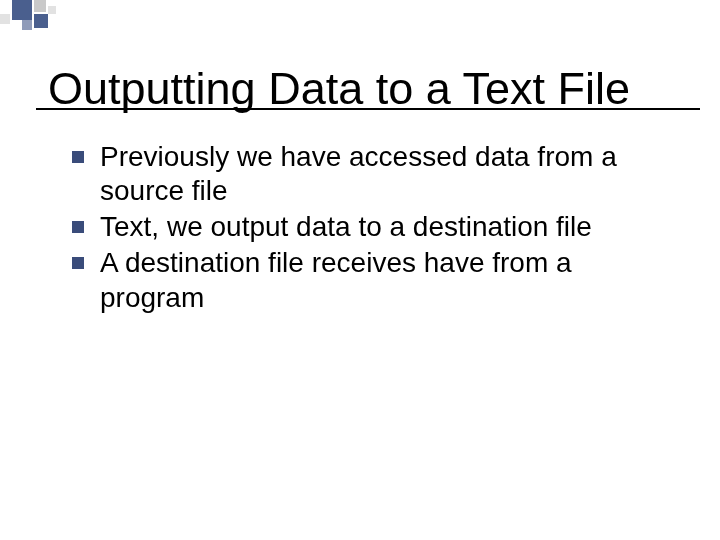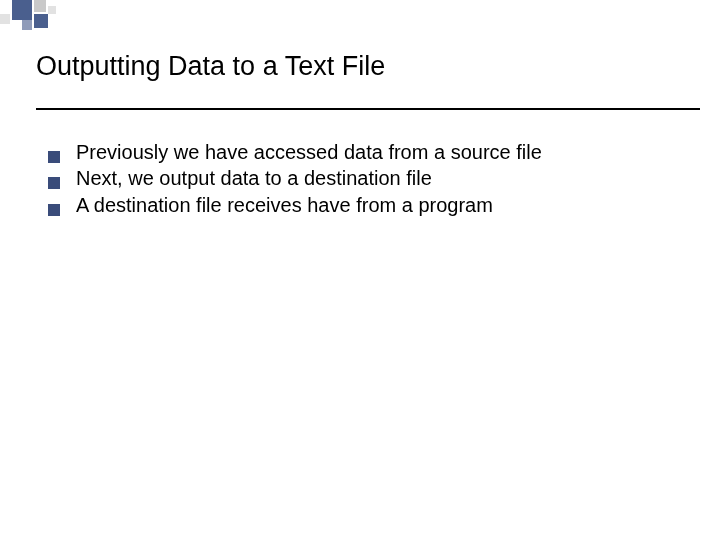--- a/index.html
+++ b/index.html
@@ -29,40 +29,40 @@
     position: absolute;
     display: block;
   }
   .title-wrap {
     position: absolute;
     left: 36px;
     right: 36px;
     top: 52px;
   }
   .title {
-    font-size: 27px;
+    font-size: 45px;
     font-weight: 400;
     letter-spacing: 0px;
-    margin: 0;
+    margin: 12px;
     line-height: 1.1;
   }
   .rule {
     position: absolute;
     left: 36px;
     right: 20px;
     top: 108px;
     height: 0;
     border-top: 2px solid #000;
   }
   .body {
     position: absolute;
-    left: 48px;
+    left: 72px;
     right: 48px;
     top: 140px;
-    font-size: 20px;
+    font-size: 28px;
     line-height: 1.22;
   }
   .item {
     position: relative;
     padding-left: 28px;
     margin-bottom: 2px;
   }
   .bullet {
     position: absolute;
     left: 0;
@@ -92,21 +92,21 @@
 
   <div class="rule"></div>
 
   <div class="body">
     <div class="item">
       <span class="bullet"></span>
       <span>Previously we have accessed data from a source file</span>
     </div>
     <div class="item">
       <span class="bullet"></span>
-      <span>Next, we output data to a destination file</span>
+      <span>Text, we output data to a destination file</span>
     </div>
     <div class="item">
       <span class="bullet"></span>
       <span>A destination file receives have from a program</span>
     </div>
   </div>
 
 </div>
 
 </body></html>

